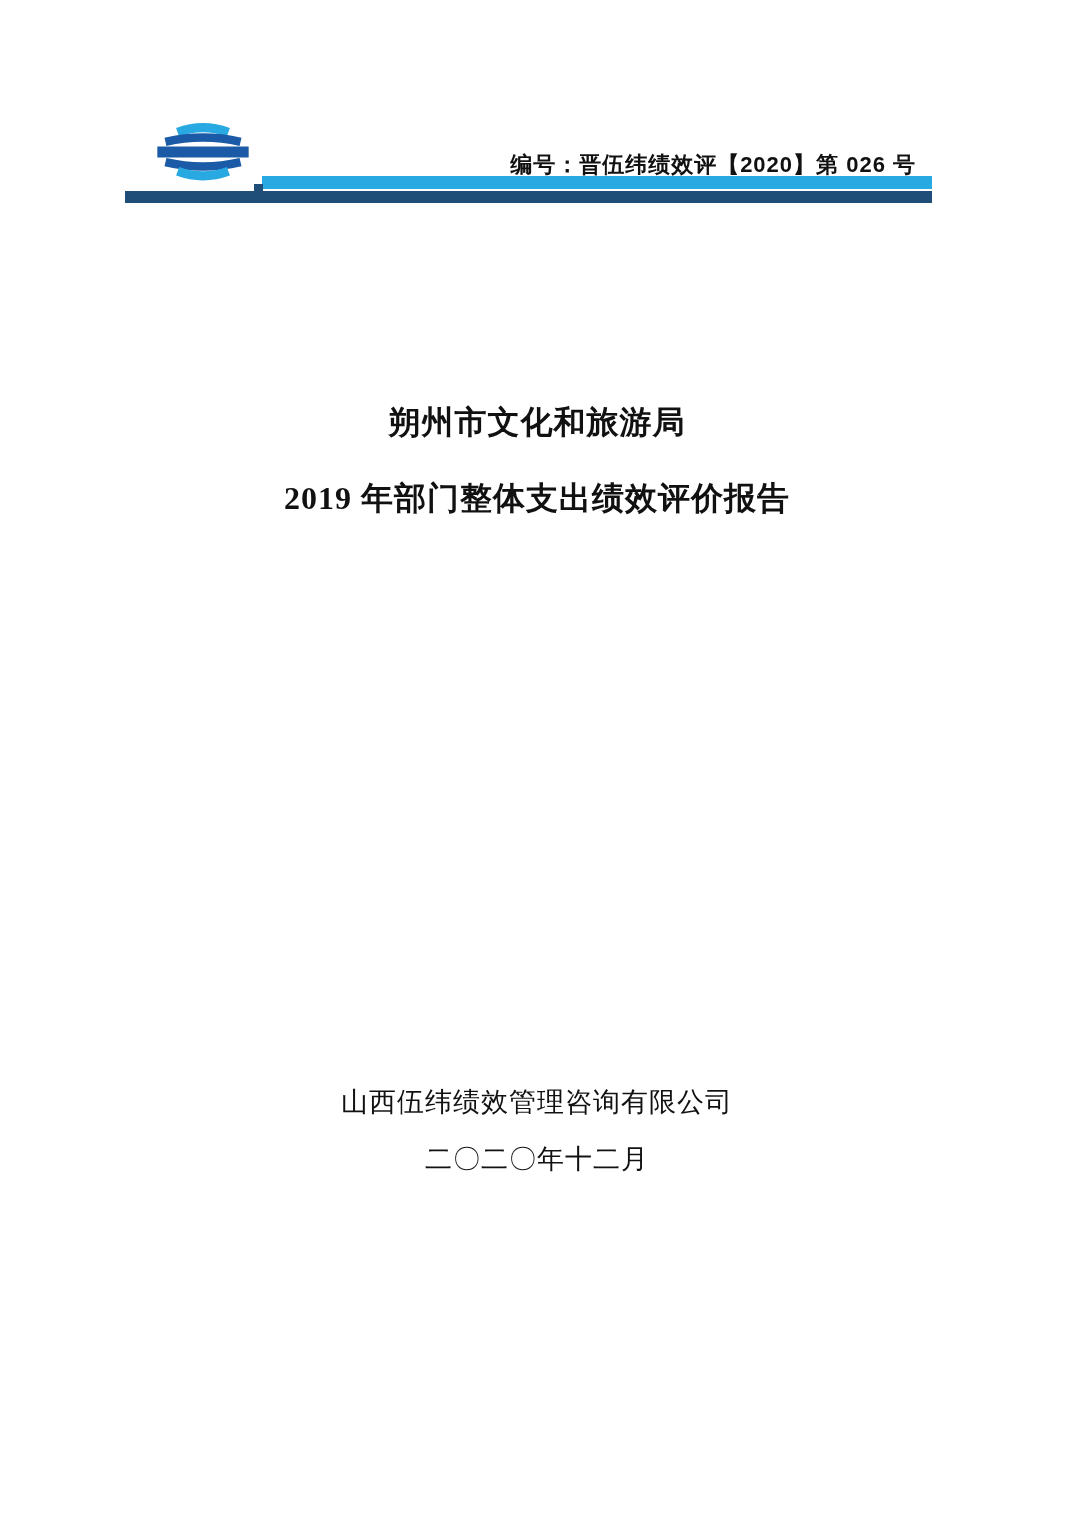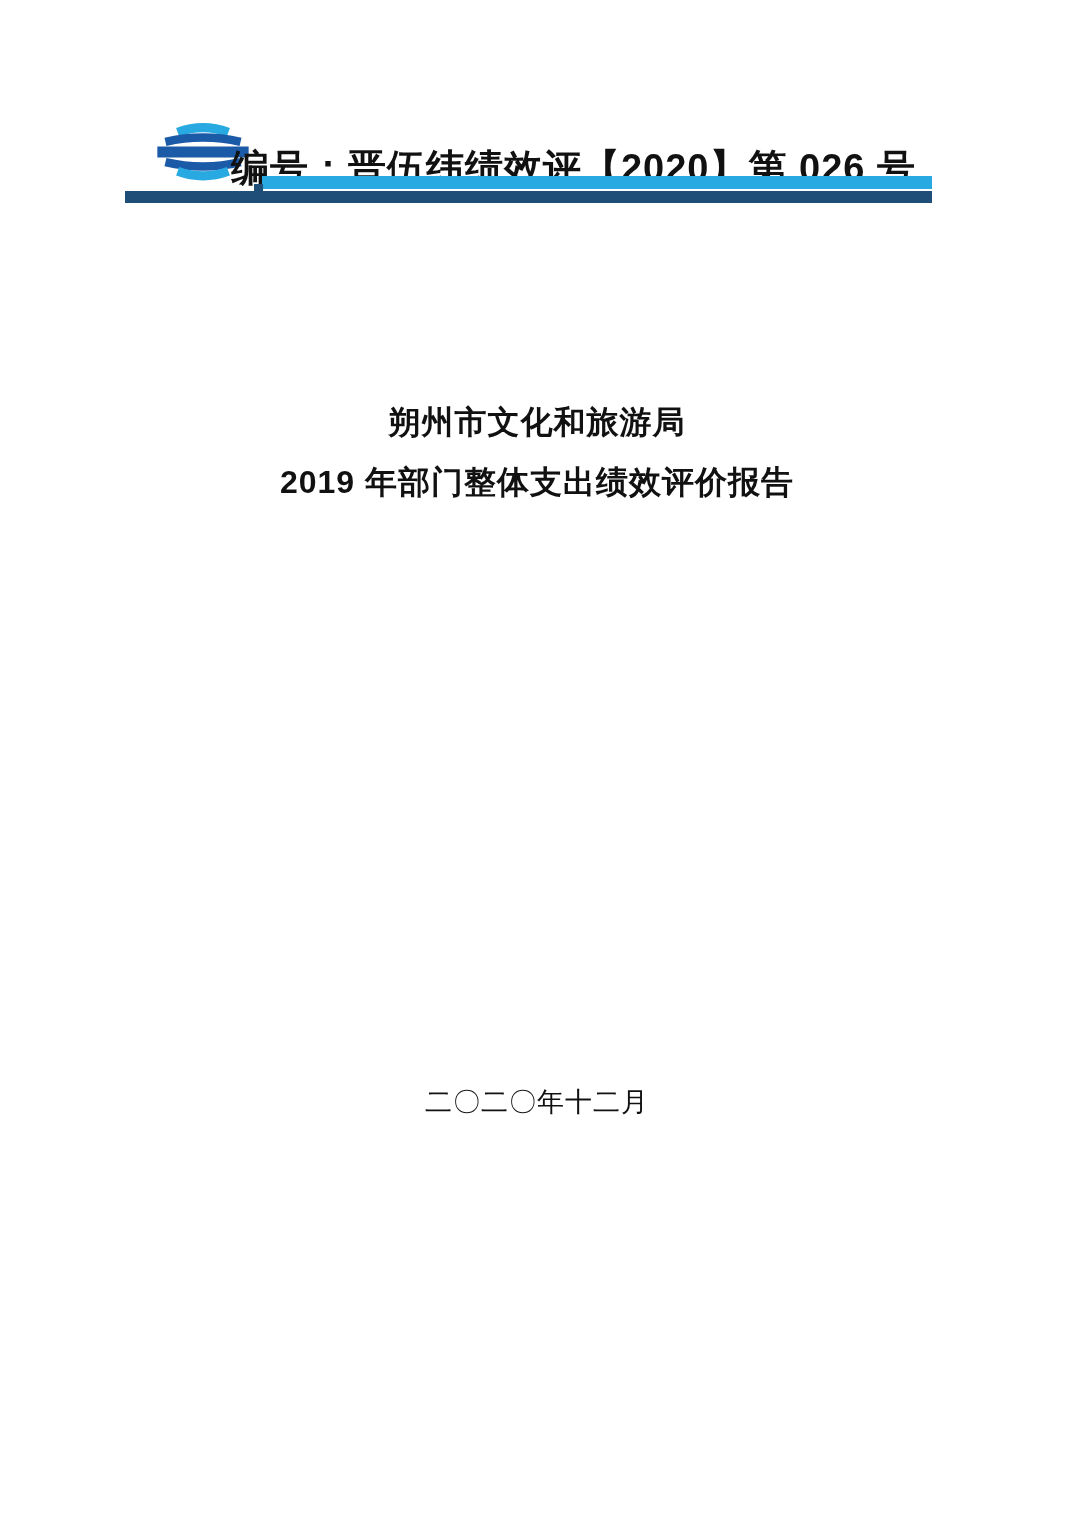--- a/index.html
+++ b/index.html
@@ -26,23 +26,23 @@
   
   .logo{
     position:absolute;
     left:157px;
     top:117px;
     width:92px;
     height:69px;
   }
   .doc-number{
     position:absolute;
-    top:143px;
+    top:150px;
     right:158px;
-    font-size:38px;
+    font-size:22px;
     font-weight:700;
     letter-spacing:1px;
     white-space:nowrap;
     color:var(--ink);
   }
   .bar-light{
     position:absolute;
     left:262px;
     top:176px;
     width:670px;
@@ -75,21 +75,22 @@
     text-align:center;
   }
   .title-line{
     font-size:32px;
     font-weight:700;
     letter-spacing:1px;
     line-height:44px;
     white-space:nowrap;
   }
   .title-line + .title-line{
-    margin-top:16px;
+    margin-top:32px;
+    font-family:Liberation Serif, serif;
   }
 
   
   .footer-block{
     position:absolute;
     left:0;
     right:0;
     top:1087px;
     text-align:center;
   }
@@ -129,16 +130,17 @@
     <div class="bar-tick"></div>
     <div class="bar-dark"></div>
   </div>
 
   <div class="title-block">
     <div class="title-line">朔州市文化和旅游局</div>
     <div class="title-line">2019 年部门整体支出绩效评价报告</div>
   </div>
 
   <div class="footer-block">
+    <div class="footer-line">山西伍纬绩效管理咨询有限公司</div>
     <div class="footer-line">二〇二〇年十二月</div>
   </div>
 
 </div>
 
 </body></html>

